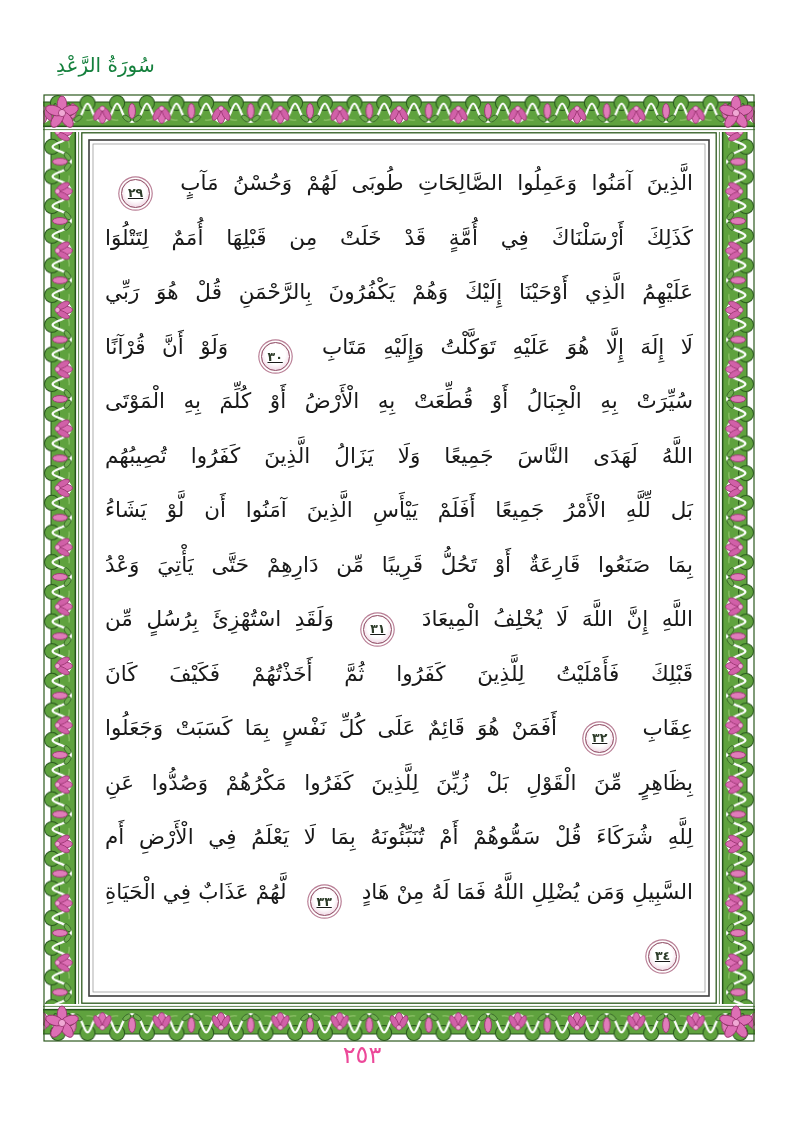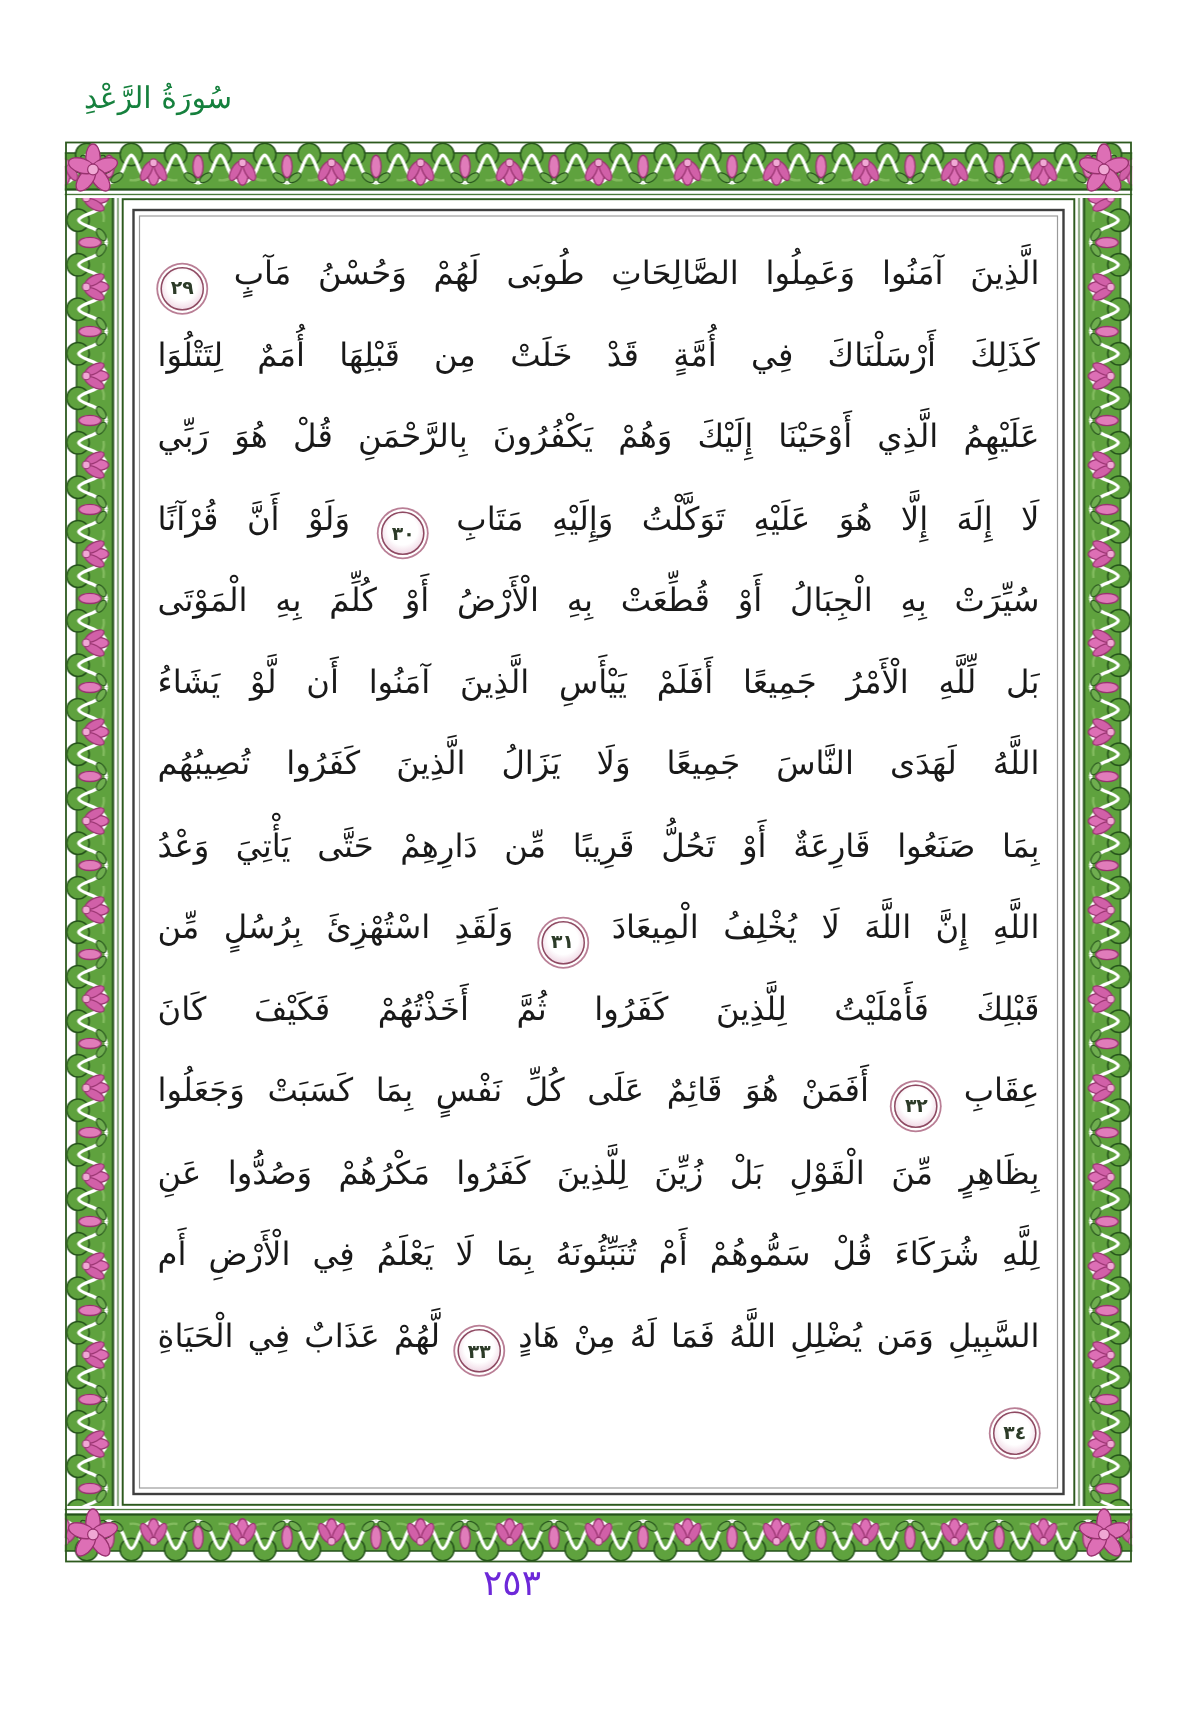--- a/index.html
+++ b/index.html
@@ -50,34 +50,35 @@
   .ayah-text{display:inline;}
   .marker{
     display:inline-flex;
     align-items:center;justify-content:center;
     width:27px;height:27px;
     border-radius:50%;
     background:radial-gradient(circle at 50% 42%, #ffffff 48%, #f3e0ea 72%, #e7c8d8 100%);
     border:1.4px solid #8e4a62;
     box-shadow:0 0 0 1.6px #ffffff, 0 0 0 2.8px #b97e95;
     vertical-align:-7px;
-    margin:0 2px;
+    margin:0 16px;
+    text-decoration:underline;
   }
   .marker-num{
     font-size:12.5px;
     font-weight:bold;
     color:#2c3b28;
     line-height:1;
   }
   
   .page-number{
     position:absolute;
     left:322px;top:1041px;width:80px;
-    text-align:left;
-    font-size:24px;color:#6d28d9;
+    text-align:center;
+    font-size:24px;color:#ec4899;
     direction:rtl;
   }
 </style>
 </head>
 <body>
 
 <div class="page">
 
   <div class="hdr hdr-surah">سُورَةُ الرَّعْدِ</div>
 
@@ -172,22 +173,22 @@
   <div class="text-area" id="text-area">
       <div class="line"><span class="ayah-text">الَّذِينَ آمَنُوا وَعَمِلُوا الصَّالِحَاتِ طُوبَى لَهُمْ وَحُسْنُ مَآبٍ</span> <span class="marker">
           <span class="marker-num">٢٩</span>
         </span></div>
       <div class="line"><span class="ayah-text">كَذَلِكَ أَرْسَلْنَاكَ فِي أُمَّةٍ قَدْ خَلَتْ مِن قَبْلِهَا أُمَمٌ لِتَتْلُوَا</span></div>
       <div class="line"><span class="ayah-text">عَلَيْهِمُ الَّذِي أَوْحَيْنَا إِلَيْكَ وَهُمْ يَكْفُرُونَ بِالرَّحْمَنِ قُلْ هُوَ رَبِّي</span></div>
       <div class="line"><span class="ayah-text">لَا إِلَهَ إِلَّا هُوَ عَلَيْهِ تَوَكَّلْتُ وَإِلَيْهِ مَتَابِ</span> <span class="marker">
           <span class="marker-num">٣٠</span>
         </span> <span class="ayah-text">وَلَوْ أَنَّ قُرْآنًا</span></div>
       <div class="line"><span class="ayah-text">سُيِّرَتْ بِهِ الْجِبَالُ أَوْ قُطِّعَتْ بِهِ الْأَرْضُ أَوْ كُلِّمَ بِهِ الْمَوْتَى</span></div>
+      <div class="line"><span class="ayah-text">اللَّهُ لَهَدَى النَّاسَ جَمِيعًا وَلَا يَزَالُ الَّذِينَ كَفَرُوا تُصِيبُهُم</span></div>
       <div class="line"><span class="ayah-text">بَل لِّلَّهِ الْأَمْرُ جَمِيعًا أَفَلَمْ يَيْأَسِ الَّذِينَ آمَنُوا أَن لَّوْ يَشَاءُ</span></div>
-      <div class="line"><span class="ayah-text">اللَّهُ لَهَدَى النَّاسَ جَمِيعًا وَلَا يَزَالُ الَّذِينَ كَفَرُوا تُصِيبُهُم</span></div>
       <div class="line"><span class="ayah-text">بِمَا صَنَعُوا قَارِعَةٌ أَوْ تَحُلُّ قَرِيبًا مِّن دَارِهِمْ حَتَّى يَأْتِيَ وَعْدُ</span></div>
       <div class="line"><span class="ayah-text">اللَّهِ إِنَّ اللَّهَ لَا يُخْلِفُ الْمِيعَادَ</span> <span class="marker">
           <span class="marker-num">٣١</span>
         </span> <span class="ayah-text">وَلَقَدِ اسْتُهْزِئَ بِرُسُلٍ مِّن</span></div>
       <div class="line"><span class="ayah-text">قَبْلِكَ فَأَمْلَيْتُ لِلَّذِينَ كَفَرُوا ثُمَّ أَخَذْتُهُمْ فَكَيْفَ كَانَ</span></div>
       <div class="line"><span class="ayah-text">عِقَابِ</span> <span class="marker">
           <span class="marker-num">٣٢</span>
         </span> <span class="ayah-text">أَفَمَنْ هُوَ قَائِمٌ عَلَى كُلِّ نَفْسٍ بِمَا كَسَبَتْ وَجَعَلُوا</span></div>
       <div class="line"><span class="ayah-text">بِظَاهِرٍ مِّنَ الْقَوْلِ بَلْ زُيِّنَ لِلَّذِينَ كَفَرُوا مَكْرُهُمْ وَصُدُّوا عَنِ</span></div>
       <div class="line"><span class="ayah-text">لِلَّهِ شُرَكَاءَ قُلْ سَمُّوهُمْ أَمْ تُنَبِّئُونَهُ بِمَا لَا يَعْلَمُ فِي الْأَرْضِ أَم</span></div>

